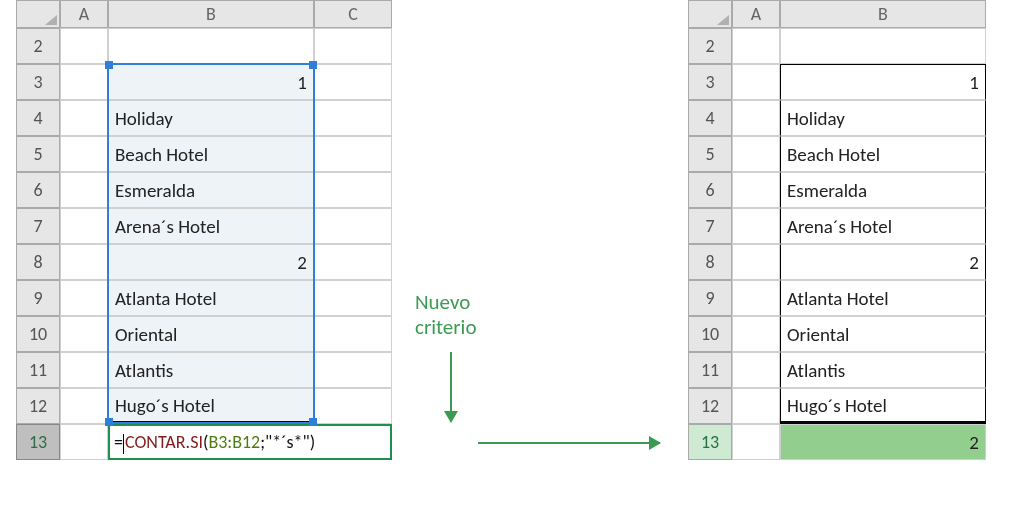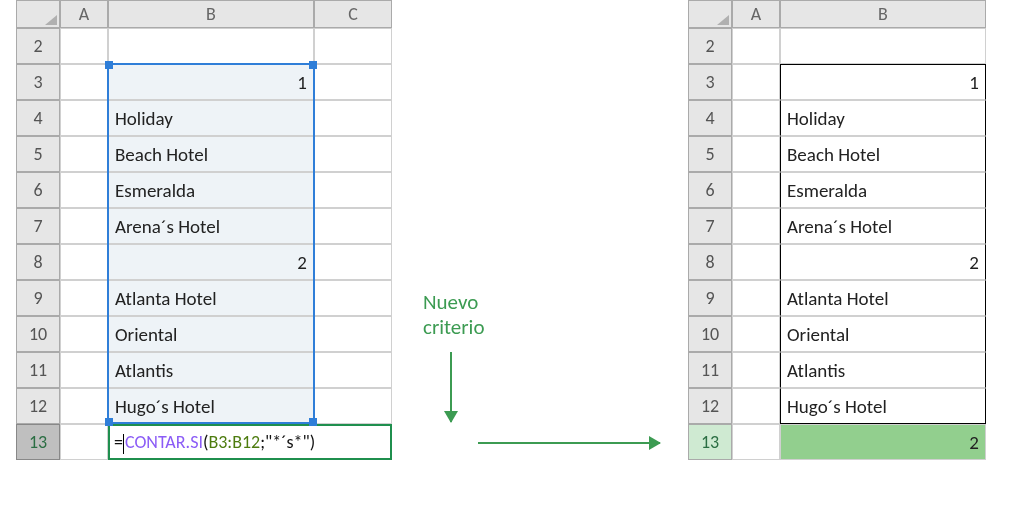--- a/index.html
+++ b/index.html
@@ -102,21 +102,21 @@
     color: #111;
     box-sizing: border-box;
   }
   .formula-cell .caret {
     display:inline-block;
     width:1px;height:20px;
     background:#000;
     margin:0 1px -3px 0;
     vertical-align:middle;
   }
-  .func { color:#8b5cf6; }
+  .func { color:#7f1d1d; }
   .ref  { color:#4d7c0f; }
   .paren, .sep, .lit { color:#111; }
 
   
   .rowhdr.active { background:#bfbfbf; color:#2b6e43; border-color:#888; }
 
   
   .sheet-right {
     left: 688px;
     top: 0;
@@ -126,31 +126,30 @@
   .sheet-right .result {
     background: #92cf8e;
   }
   .sheet-right .rowhdr.activeR {
     background:#cfead2;
     color:#2b6e43;
   }
 
   
   .tbl-top    { border-top: 1px solid #000; }
-  .tbl-bottom { border-bottom: 1px solid #000000; }
+  .tbl-bottom { border-bottom: 3px solid #000000; }
   .tbl-left   { border-left: 1px solid #000; }
   .tbl-right  { border-right: 1px solid #000; }
 
   
   .annot {
     position: absolute;
     color: #3c9b52;
     font-size: 21px;
     line-height: 1.2;
-    margin-left: 8px;
   }
   .arrow-down {
     position: absolute;
     width: 2px;
     background: #3c9b52;
   }
   .arrow-down::after {
     content: "";
     position: absolute;
     bottom: -1px; left: -6px;

